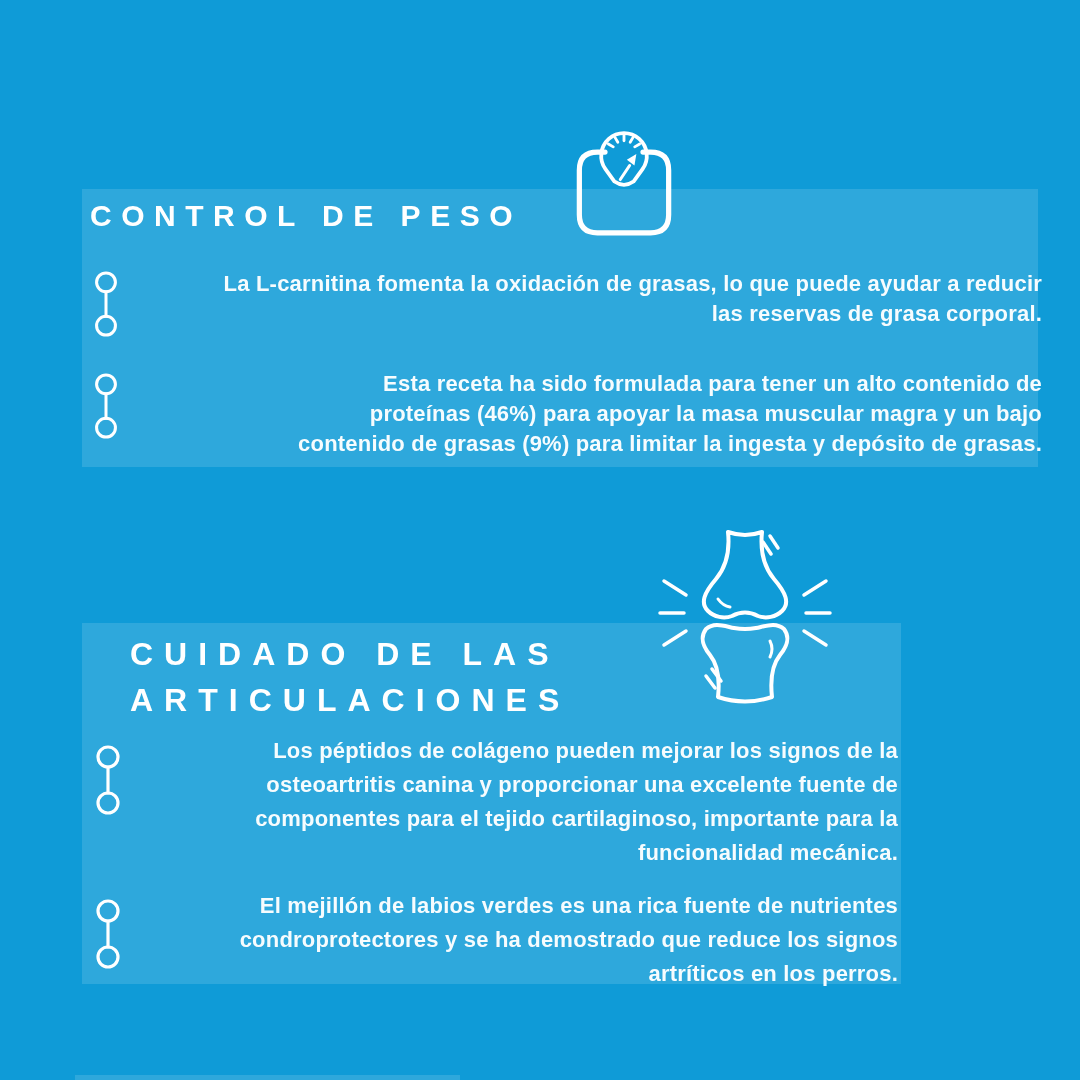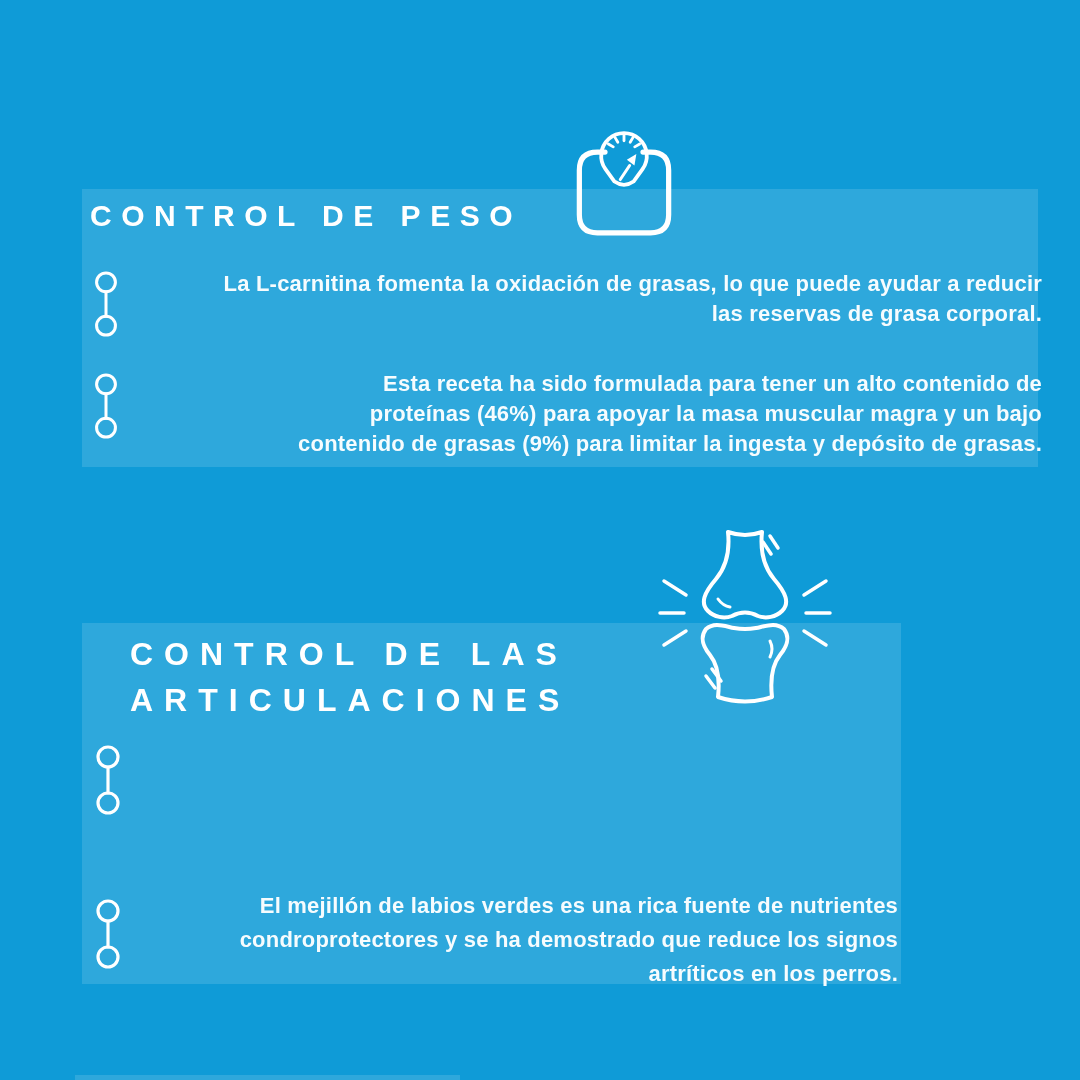--- a/index.html
+++ b/index.html
@@ -71,21 +71,21 @@
       <path class="stroke" stroke-width="3.2" d="M18,22 L18,48"></path>
       <circle class="stroke" stroke-width="3.2" cx="18" cy="58" r="10"></circle>
     </svg>
   </div>
   <div class="bullet-text" style="left:122px;top:369px;font-size:22px;line-height:30px;width:900px;">Esta receta ha sido formulada para tener un alto contenido de
 proteínas (46%) para apoyar la masa muscular magra y un bajo
 contenido de grasas (9%) para limitar la ingesta y depósito de grasas.</div>
 
   <div class="panel" style="left:62px;top:623px;width:819px;height:361px;"></div>
 
-  <div class="section-title" style="left:110px;top:631px;font-size:32px;line-height:46px;letter-spacing:11px;">CONTROL DE LAS
+  <div class="section-title" style="left:110px;top:631px;font-size:32px;line-height:46px;letter-spacing:11px;">CUIDADO DE LAS
 ARTICULACIONES</div>
 
   <div class="icon" style="left:640px;top:528px;">
     <svg width="170" height="182" viewBox="0 0 170 180">
 
       <path class="stroke" stroke-width="4" d="M68,3 C70,22 66,38 56,50 C44,64 40,74 48,82 C54,88 64,90 72,87 Q85,80 98,87 C106,90 116,88 122,82 C130,74 126,64 114,50 C104,38 100,22 102,3 Q85,9 68,3 Z"></path>
 
       <path class="stroke" stroke-width="4" d="M46,100 C40,108 42,116 50,126 C58,136 60,150 58,168 Q85,177 112,168 C110,150 112,136 120,126 C128,116 130,108 124,100 C116,93 106,97 96,99 Q85,101 74,99 C64,97 54,93 46,100 Z"></path>
 
       <path class="stroke" stroke-width="3" d="M58,70 Q63,77 70,78"></path>
@@ -109,20 +109,24 @@
     </svg>
   </div>
 
   <div class="icon" style="left:70px;top:744px;">
     <svg width="36" height="72" viewBox="0 0 36 70">
       <circle class="stroke" stroke-width="3.2" cx="18" cy="12" r="10"></circle>
       <path class="stroke" stroke-width="3.2" d="M18,22 L18,48"></path>
       <circle class="stroke" stroke-width="3.2" cx="18" cy="58" r="10"></circle>
     </svg>
   </div>
+  <div class="bullet-text" style="left:118px;top:734px;font-size:22px;line-height:34px;width:760px;">Los péptidos de colágeno pueden mejorar los signos de la
+osteoartritis canina y proporcionar una excelente fuente de
+componentes para el tejido cartilaginoso, importante para la
+funcionalidad mecánica.</div>
 
   <div class="icon" style="left:70px;top:898px;">
     <svg width="36" height="72" viewBox="0 0 36 70">
       <circle class="stroke" stroke-width="3.2" cx="18" cy="12" r="10"></circle>
       <path class="stroke" stroke-width="3.2" d="M18,22 L18,48"></path>
       <circle class="stroke" stroke-width="3.2" cx="18" cy="58" r="10"></circle>
     </svg>
   </div>
   <div class="bullet-text" style="left:118px;top:889px;font-size:22px;line-height:34px;width:760px;">El mejillón de labios verdes es una rica fuente de nutrientes
 condroprotectores y se ha demostrado que reduce los signos

